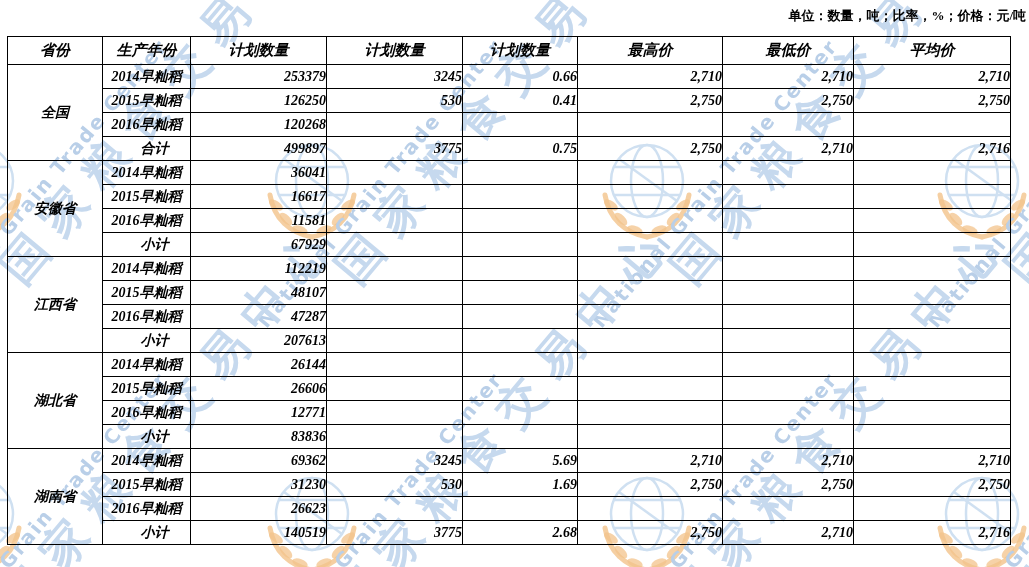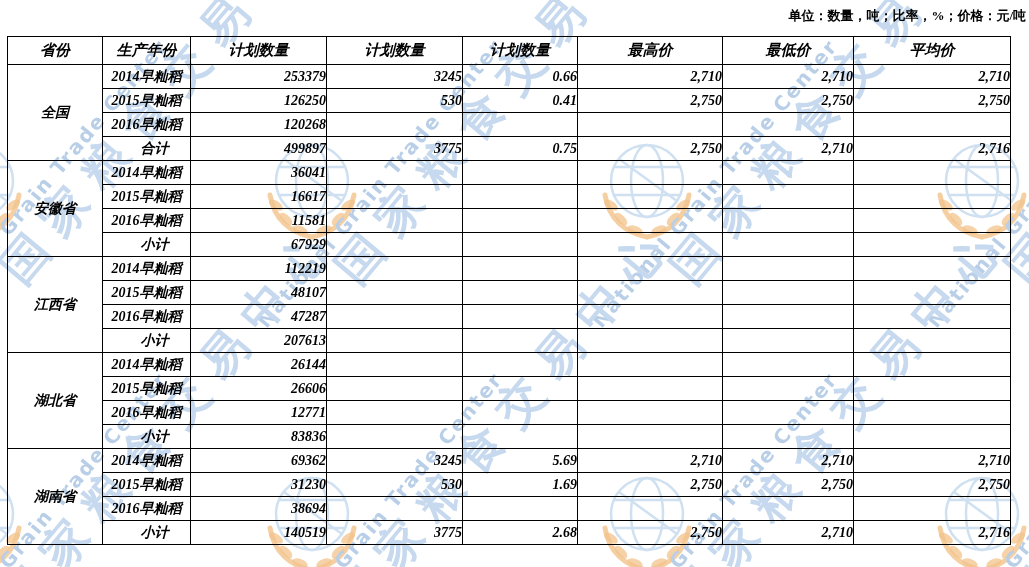--- a/index.html
+++ b/index.html
@@ -423,21 +423,21 @@
         <td class="year">2015早籼稻</td>
         <td class="num">31230</td>
         <td class="num">530</td>
         <td class="num">1.69</td>
         <td class="num">2,750</td>
         <td class="num">2,750</td>
         <td class="num">2,750</td>
       </tr>
       <tr>
         <td class="year">2016早籼稻</td>
-        <td class="num">38694</td>
+        <td class="num">26623</td>
         <td class="num"></td>
         <td class="num"></td>
         <td class="num"></td>
         <td class="num"></td>
         <td class="num"></td>
       </tr>
       <tr>
         <td class="year sum">小计</td>
         <td class="num">140519</td>
         <td class="num">3775</td>

